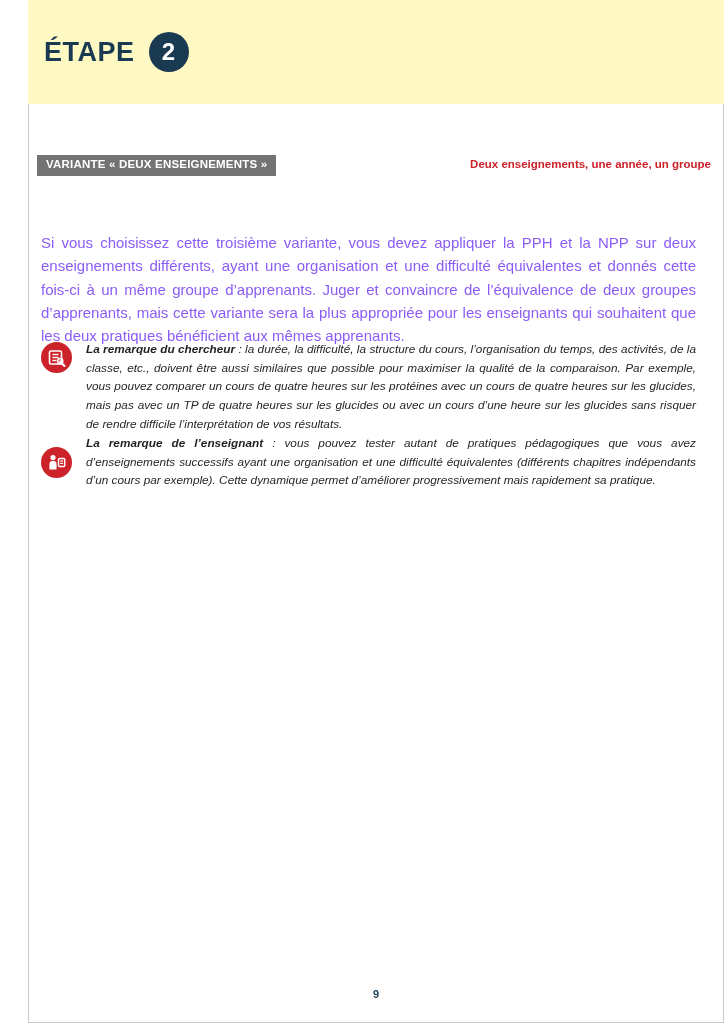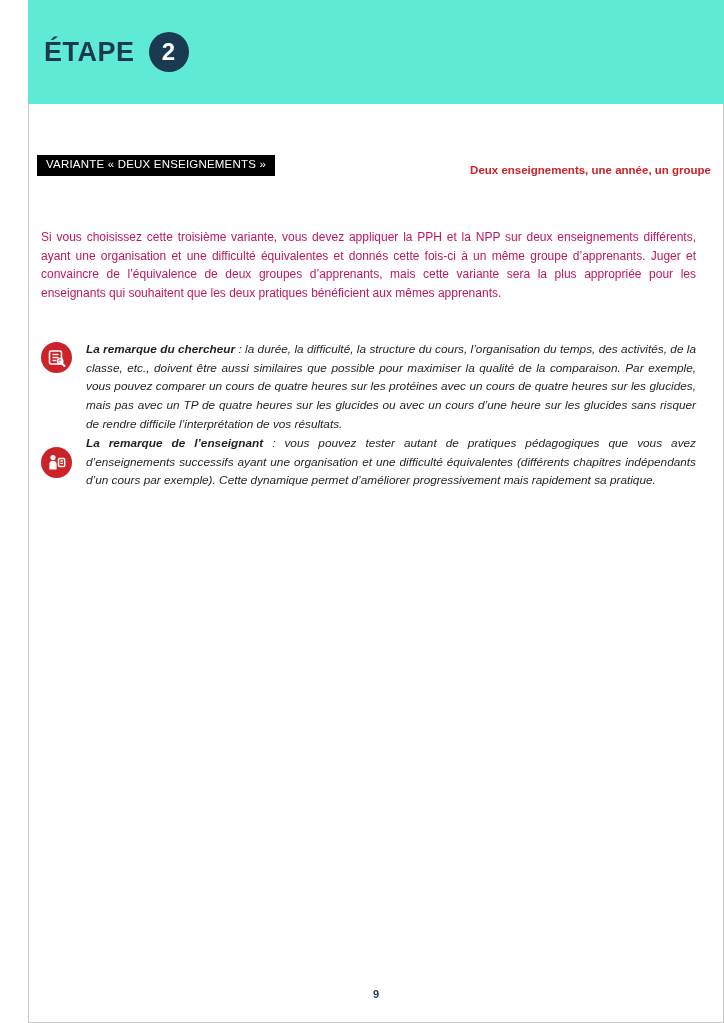--- a/index.html
+++ b/index.html
@@ -15,21 +15,21 @@
     overflow: hidden;
   }
 
   
   .header {
     position: absolute;
     left: 28px;
     top: 0;
     width: 696px;
     height: 104px;
-    background: #5eead4;
+    background: #fef9c3;
     display: flex;
     align-items: center;
   }
   .etape-label {
     font-size: 27px;
     font-weight: bold;
     color: #1a3a52;
     letter-spacing: 0.5px;
     margin-left: 16px;
     line-height: 1;
@@ -73,45 +73,45 @@
   
   .variant-row {
     position: absolute;
     left: 8px;
     top: 50px;
     right: 12px;
     height: 22px;
   }
   .variant-tag {
     display: inline-block;
-    background: #000000;
+    background: #737373;
     color: #ffffff;
     font-size: 11.5px;
-    font-weight: normal;
+    font-weight: bold;
     letter-spacing: 0.2px;
     padding: 4px 9px 5px 9px;
     line-height: 1;
   }
   .variant-caption {
     position: absolute;
     right: 0;
-    top: 10px;
+    top: 4px;
     color: #cc2229;
     font-size: 11.5px;
     font-weight: bold;
   }
 
   
   .body-text {
     position: absolute;
     left: 12px;
     top: 112px;
     width: 655px;
-    font-size: 12px;
-    color: #be185d;
+    font-size: 15px;
+    color: #8b5cf6;
     line-height: 1.55;
     text-align: justify;
   }
 
   
   .note {
     position: absolute;
     left: 12px;
     width: 655px;
     display: flex;

